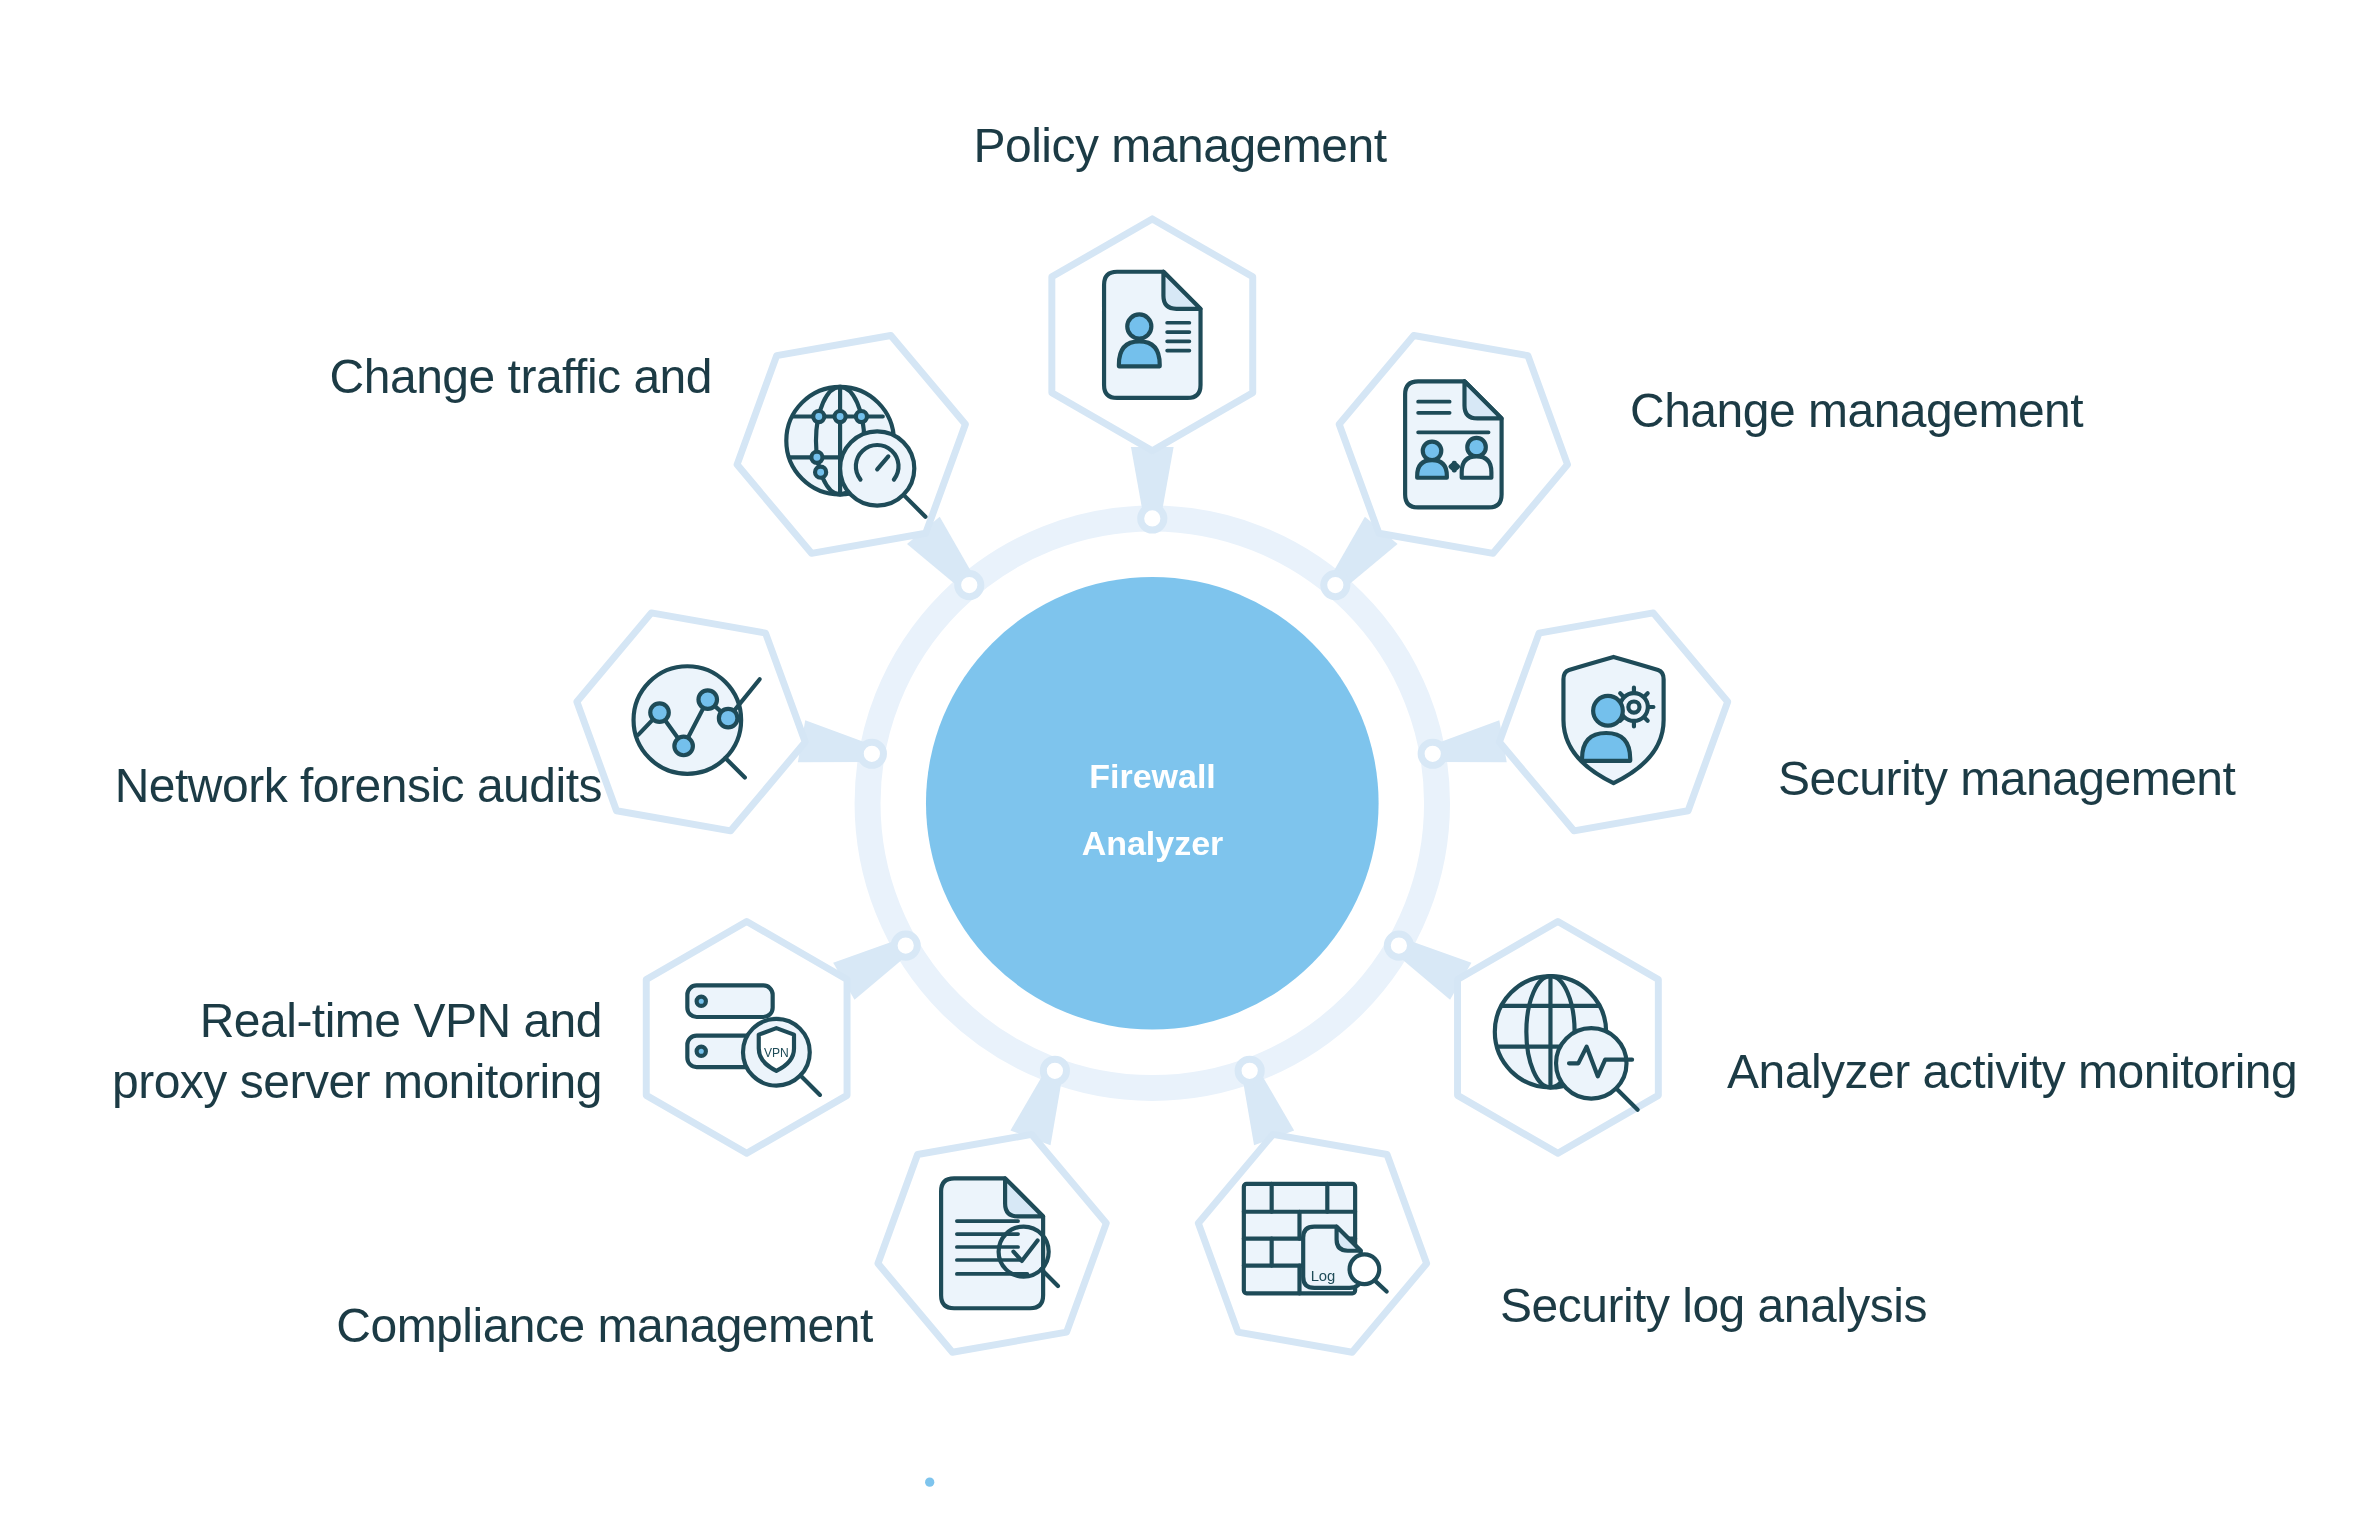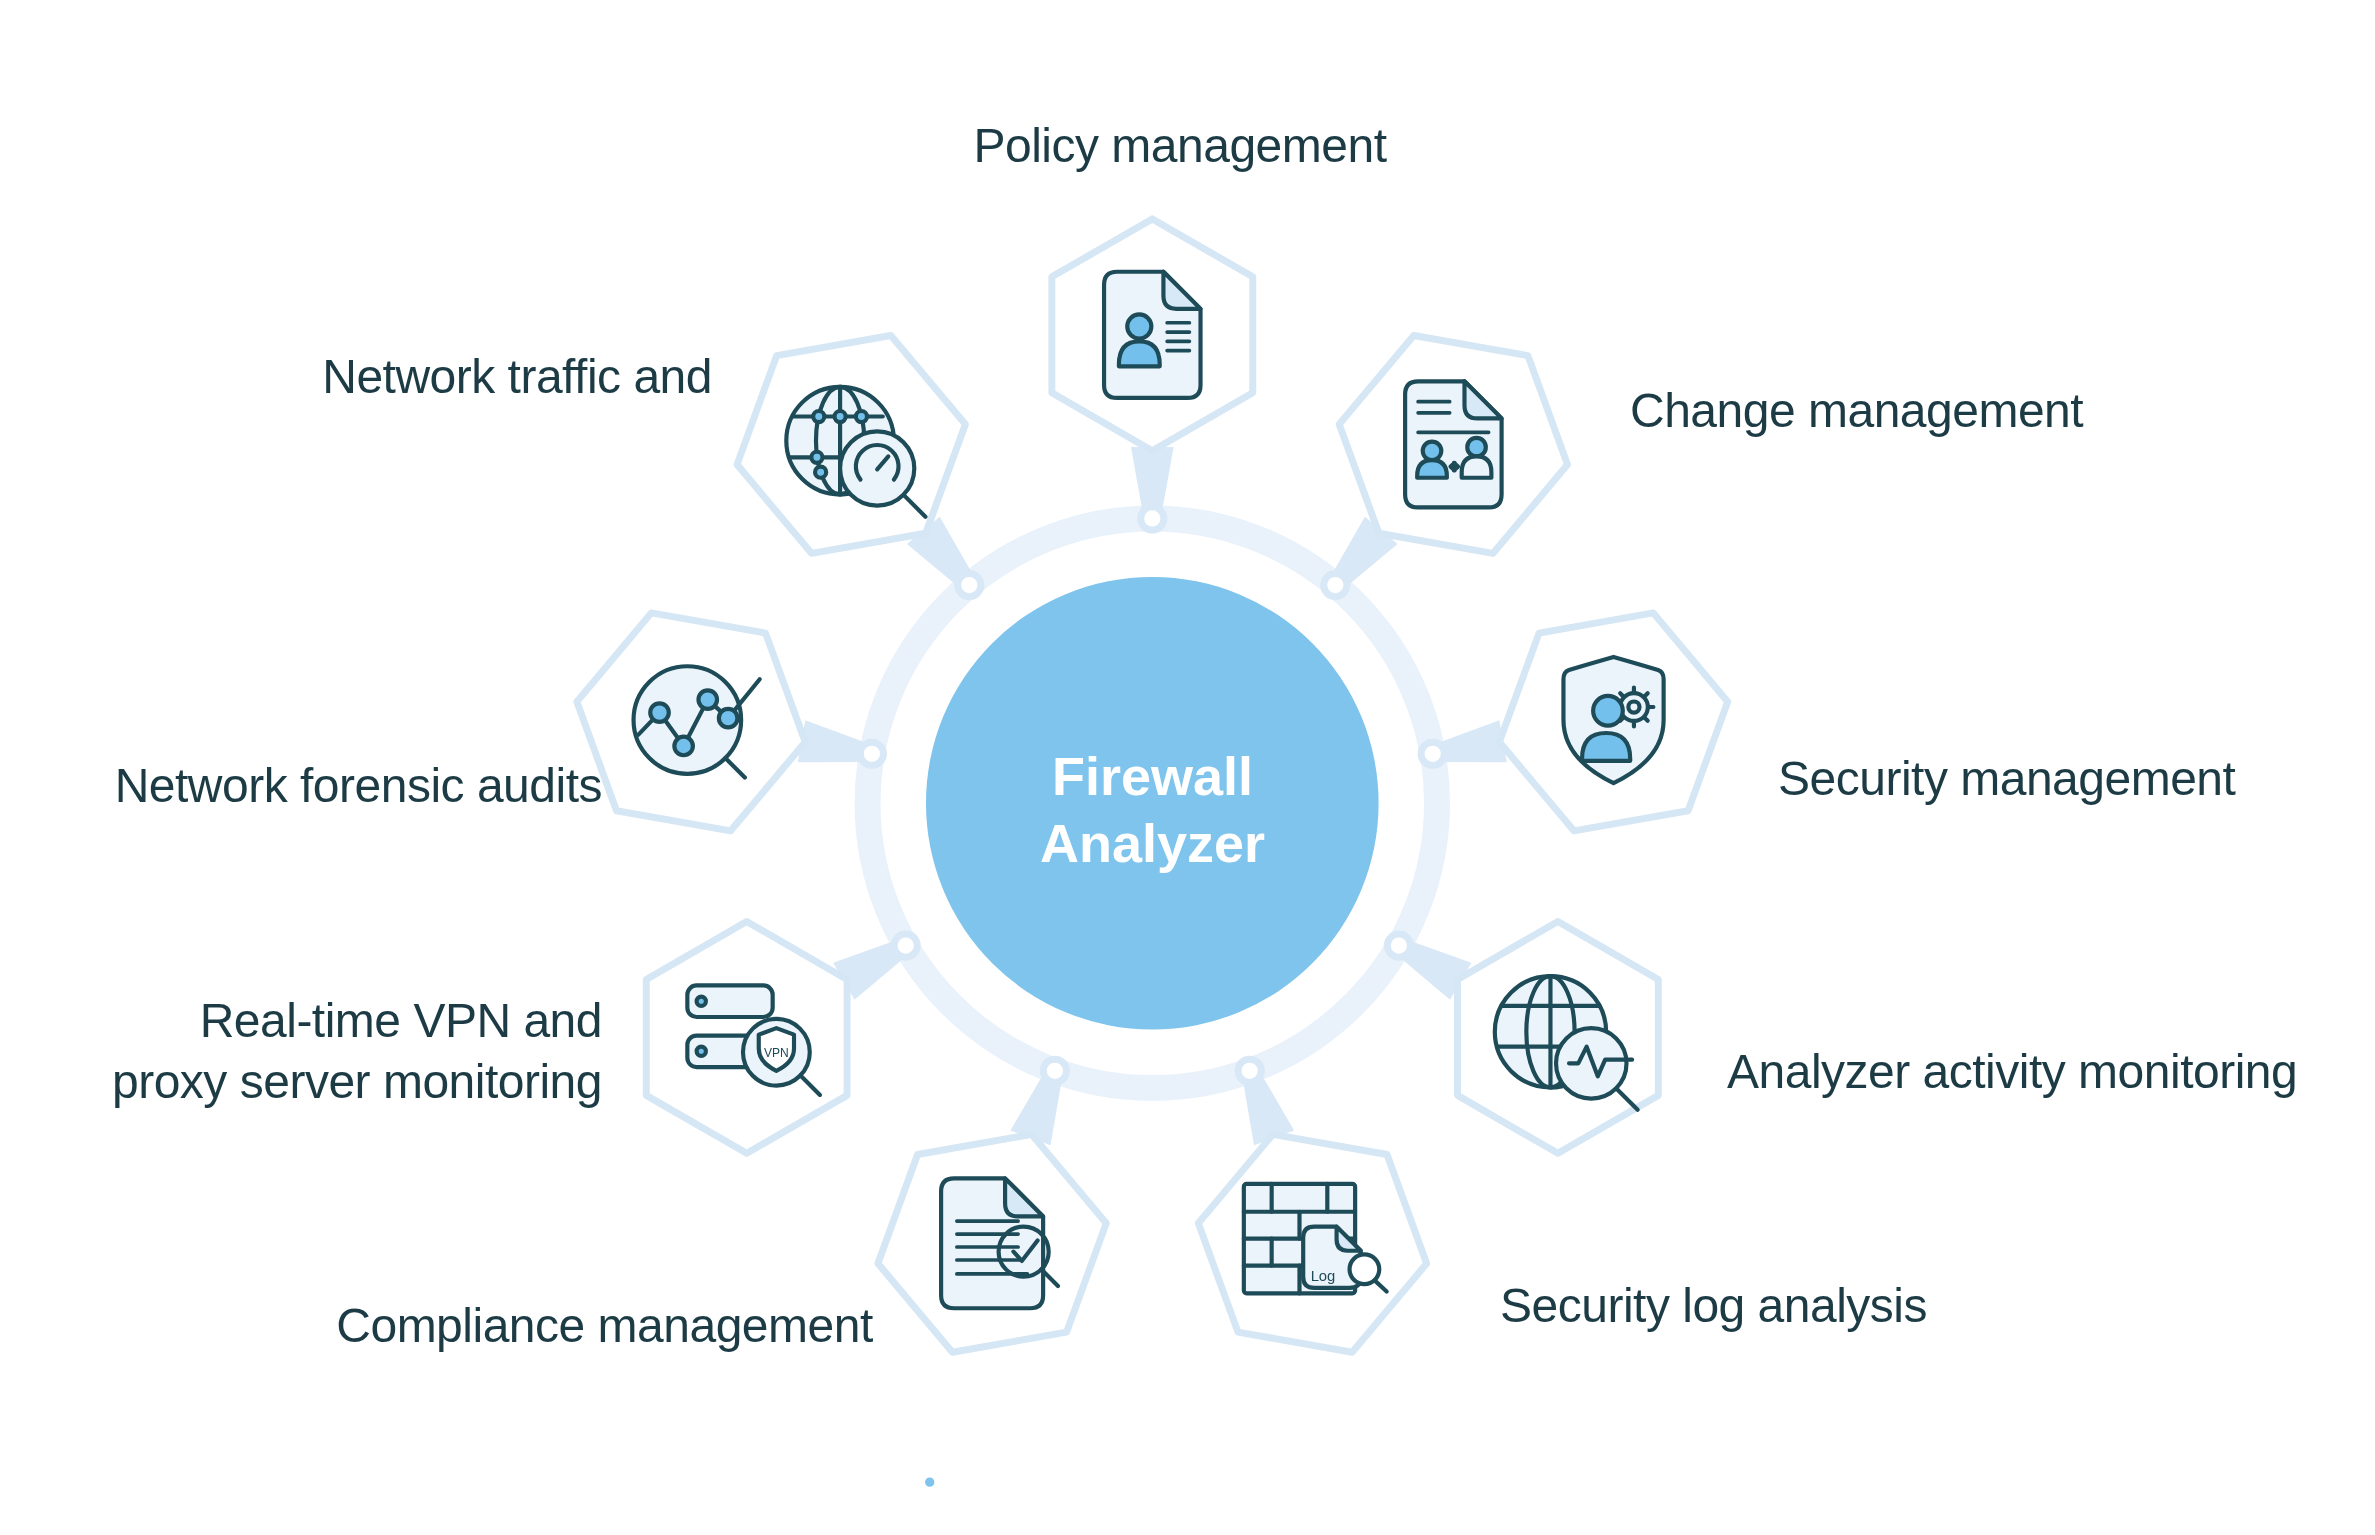--- a/index.html
+++ b/index.html
@@ -22,21 +22,21 @@
   .stem{fill:var(--stem);}
   .node{fill:#ffffff;stroke:var(--stem);stroke-width:7.5;}
   .outer-ring{fill:none;stroke:var(--ringc);stroke-width:28;}
   .center-circle{fill:var(--center);}
   
   #labels{position:absolute;left:0;top:2px;width:100%;height:100%;margin-left:16px;}
   .feature-label{position:absolute;color:var(--text);font-size:48px;line-height:61px;
                  letter-spacing:-0.5px;white-space:nowrap;}
   .feature-label span{display:block;}
   .center-title{position:absolute;left:874px;top:743px;width:557px;text-align:center;
-                color:#ffffff;font-weight:bold;font-size:54px;line-height:67px;}
+                color:#ffffff;font-weight:bold;font-size:34px;line-height:67px;}
   .center-title span{display:block;}
   svg text{font-family:"Liberation Sans", sans-serif;}
 </style>
 </head>
 <body>
 
 <div class="stage">
 
   <svg id="scene" width="2376" height="1535" viewBox="0 0 2561 1655">
 
@@ -196,21 +196,21 @@
         <span>Compliance management</span>
       </div>
       <div class="feature-label" style="left: 0px; top: 988px; width: 586px; text-align: right;">
         <span>Real-time VPN and</span>
         <span>proxy server monitoring</span>
       </div>
       <div class="feature-label" style="left: 0px; top: 753px; width: 586px; text-align: right;">
         <span>Network forensic audits</span>
       </div>
       <div class="feature-label" style="left: 0px; top: 344px; width: 696px; text-align: right;">
-        <span>Network traffic and</span>
+        <span>Change traffic and</span>
       </div>
     </div>
 
   <div class="center-title">
     <span>Firewall</span>
     <span>Analyzer</span>
   </div>
 </div>
 
 

